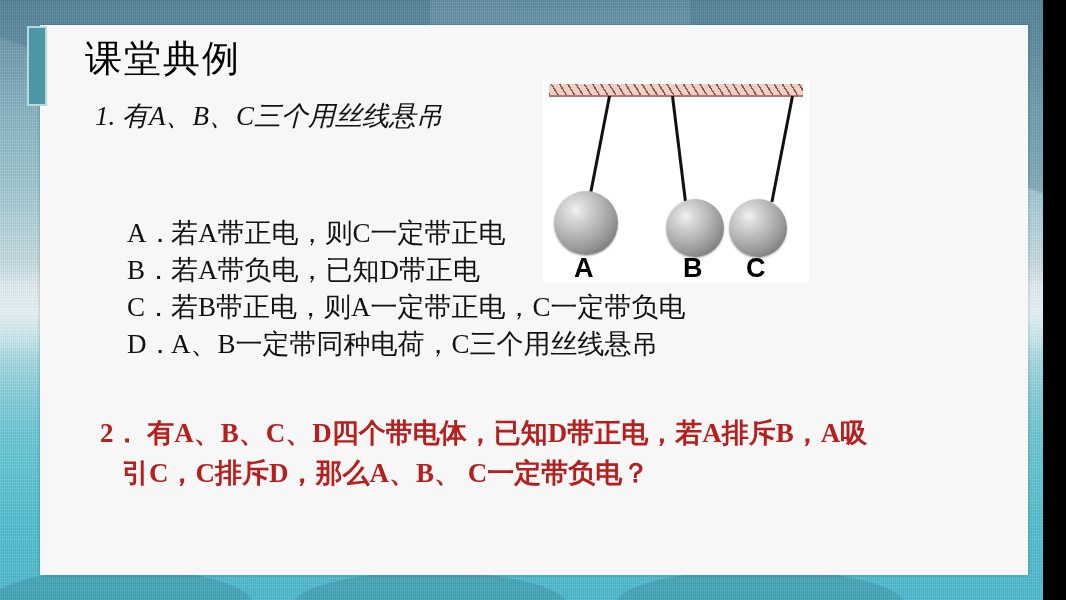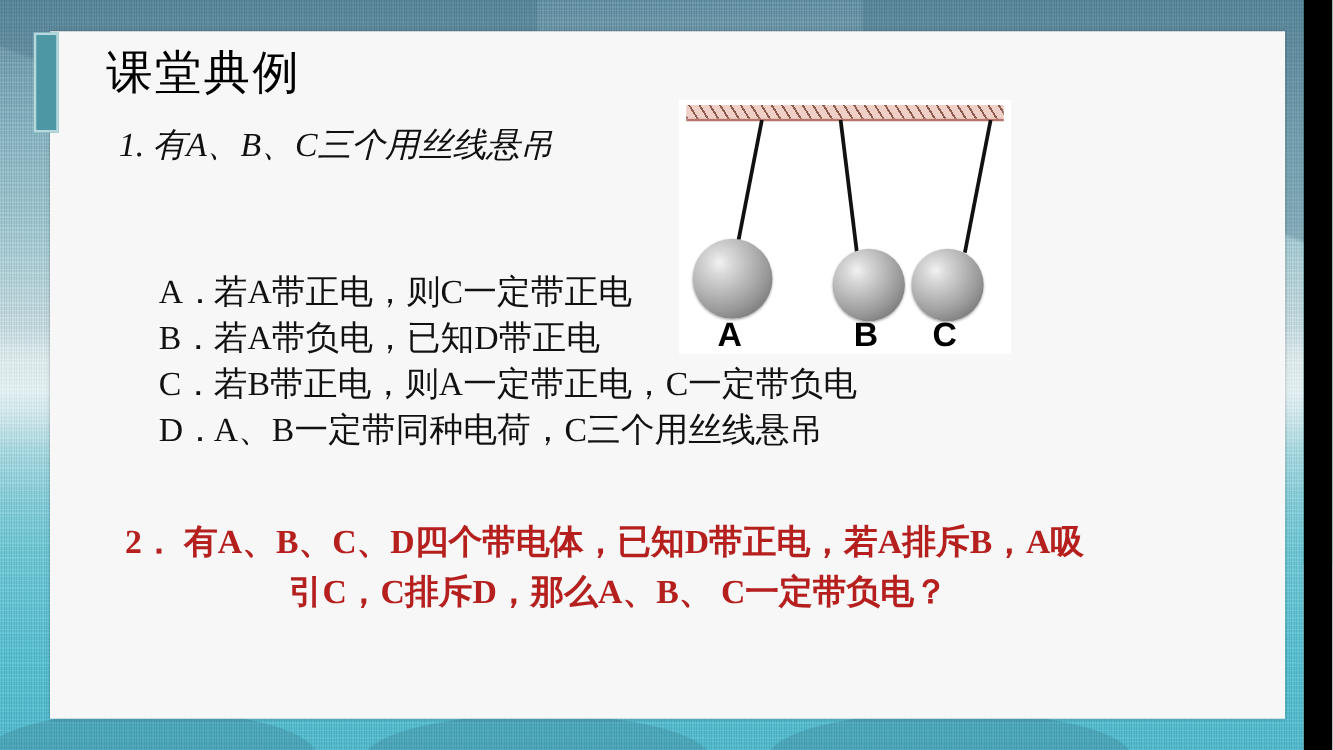--- a/index.html
+++ b/index.html
@@ -4,21 +4,21 @@
 <style>
   * { margin:0; padding:0; box-sizing:border-box; }
   html, body {
     width:1066px; height:600px;
     overflow:hidden;
     font-family:"Liberation Serif","DejaVu Serif",serif;
   }
   #slide {
     position:relative;
     width:1066px; height:452px;
-    background:#5eead4;
+    background:#e5e5e5;
   }
   
   #bg {
     position:absolute;
     left:0; top:0; width:1043px; height:600px;
     background:
       linear-gradient(180deg, rgba(255,255,255,0.00) 0%, rgba(255,255,255,0.00) 44%,
                                rgba(255,255,255,0.55) 52%, rgba(255,255,255,0.10) 60%,
                                rgba(255,255,255,0.00) 66%),
       repeating-linear-gradient(90deg,
@@ -113,21 +113,21 @@
   
   #q2 {
     position:absolute;
     left:100px; top:413px;
     font-size:27px;
     line-height:40px;
     color:#b5201f;
     font-weight:bold;
     white-space:nowrap;
   }
-  #q2 .ln2 { height:40px;text-align:center; }
+  #q2 .ln2 { height:40px; }
   #q2 .ln2.indent { padding-left:22px; }
   
   #figure {
     position:absolute;
     left:543px; top:80px;
     width:266px; height:203px;
     background:#ffffff;
   }
   #ceiling {
     position:absolute; left:6px; top:4px; width:254px; height:13px;

